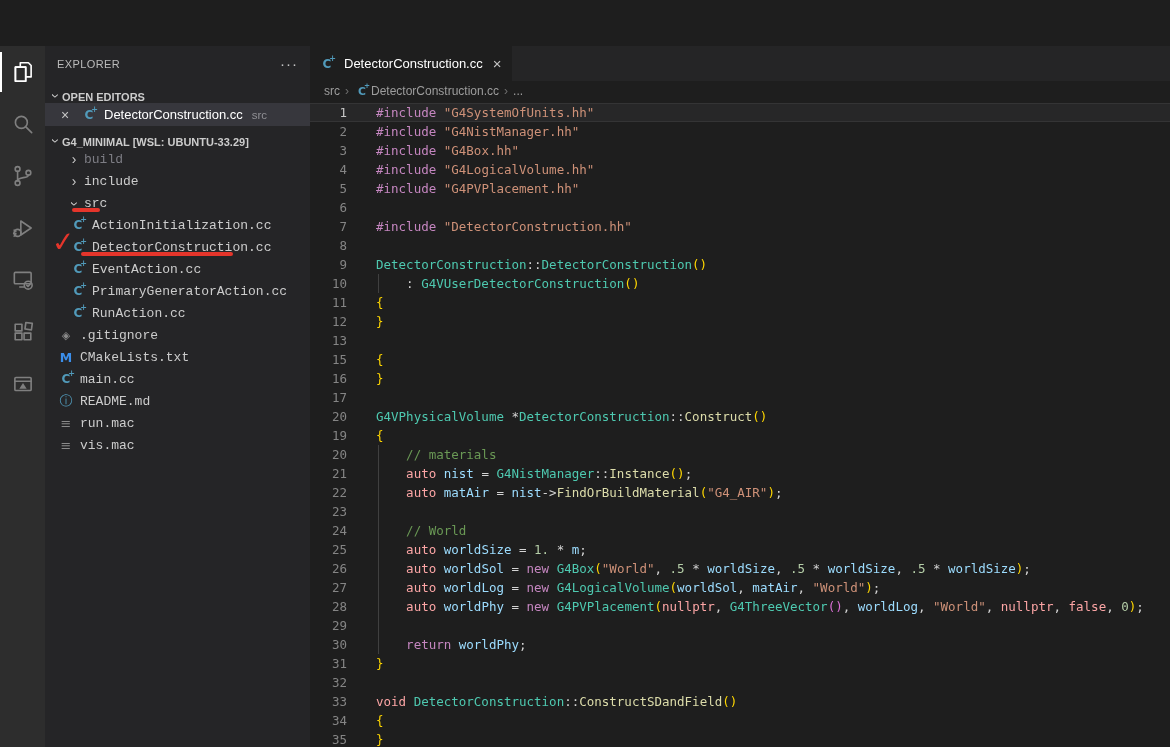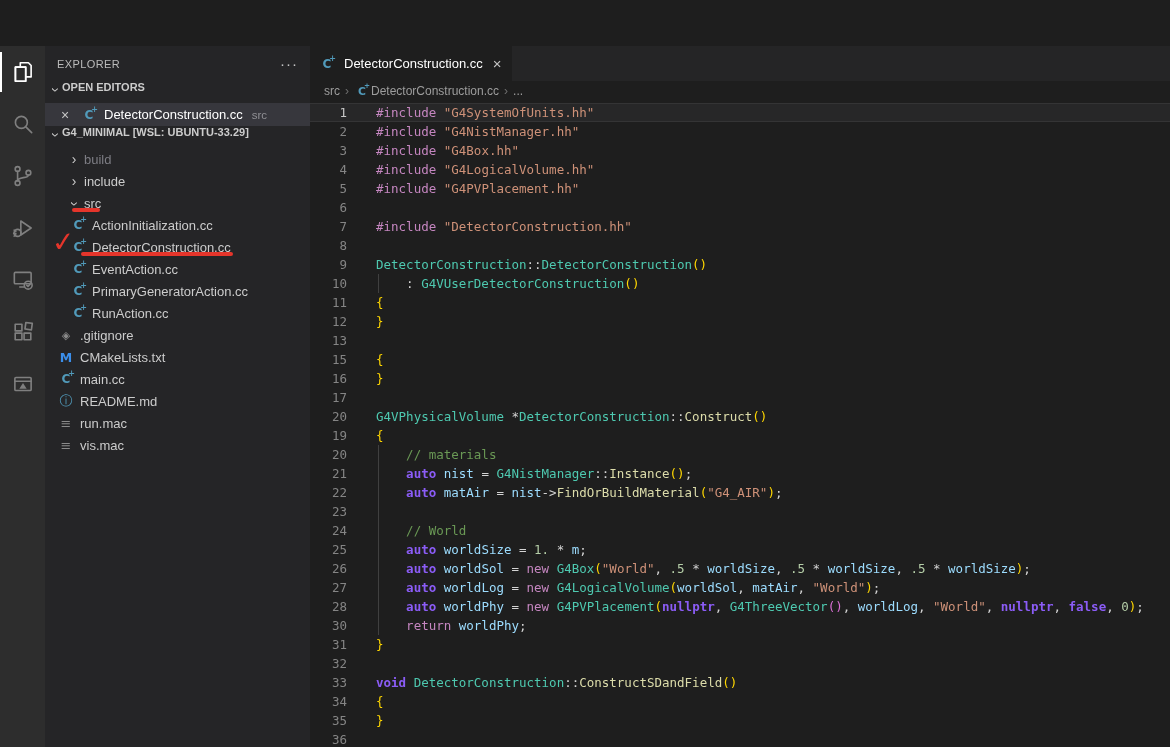--- a/index.html
+++ b/index.html
@@ -14,30 +14,30 @@
   .ab-item.active svg { stroke:#ffffff; }
   .ab-item.active::before { content:""; position:absolute; left:0; top:6px; bottom:6px; width:2px; background:#ffffff; }
   .ab-item .fillpart { fill:#7f7f7f; stroke:none; }
   .ab-item .bgmask { fill:#2d2d2d; }
 
   
   #sidebar { width:265px; height:100%; background:#252527; flex:none; position:relative; color:#cccccc; overflow:hidden; }
   .sb-header { height:35px; display:flex; align-items:center; padding:0 12px; }
   .sb-title { font-size:11px; color:#bbbbbb; letter-spacing:.4px; flex:1; }
   .sb-more { color:#c5c5c5; font-size:15px; cursor:pointer; letter-spacing:1px; }
-  .section-head { height:22px; display:flex; align-items:flex-start; font-size:11px; font-weight:bold; color:#cccccc; cursor:pointer; padding-left:3px; }
+  .section-head { height:22px; display:flex; align-items:flex-end; font-size:11px; font-weight:bold; color:#cccccc; cursor:pointer; padding-left:3px; }
   .chev { display:inline-block; width:14px; text-align:center; font-size:14px; color:#cccccc; font-weight:normal;
           transform-origin:50% 55%; flex:none; }
   .chev.expanded { transform:rotate(90deg); }
   .oe-row { height:23px; display:flex; align-items:center; padding-left:16px; background:#37373d; cursor:pointer; font-size:13px; }
   .oe-close { width:14px; color:#c5c5c5; font-size:14px; margin-right:6px; cursor:pointer; }
   .oe-label { color:#ffffff; margin-left:4px; }
   .oe-folder { color:#8f8f94; font-size:11.5px; margin-left:9px; }
   .tree-row { height:22px; display:flex; align-items:center; font-size:13px; color:#cccccc; cursor:pointer; white-space:nowrap; }
-  .tree-row .label { margin-left:3px; }
+  .tree-row .label { margin-left:3px;font-family:Liberation Mono, monospace; }
   .tree-row.dim .label { color:#7d7d84; }
   .ficon { width:16px; height:16px; flex:none; display:inline-flex; align-items:center; justify-content:center;
            font-family:"DejaVu Sans",sans-serif; font-size:12px; position:relative; margin-right:3px; }
   .ficon.cpp { color:#519aba; font-weight:bold; font-size:12px; }
   .ficon.cpp .plus { position:absolute; top:-2px; right:-1px; font-size:8px; font-weight:bold; }
   .ficon.gitignore { color:#8a8a8a; font-size:11px; }
   .ficon.cmake { color:#3b8eea; font-weight:bold; font-size:12.5px; }
   .ficon.info { color:#519aba; font-size:13px; }
   .ficon.maclist { color:#8a8a8a; font-size:13px; }
   .red-underline { position:absolute; height:4px; border-radius:2px; background:#e5352b; }
@@ -54,21 +54,21 @@
   #breadcrumbs .ficon { transform:scale(.9); margin-right:1px; }
   #breadcrumbs .bc-item { cursor:pointer; }
 
   #code { flex:1; overflow:hidden; font-family:"DejaVu Sans Mono",monospace; font-size:12.5px; padding-top:2px; }
   .code-line { display:flex; height:19px; line-height:19px; }
   .code-line.current { background:#272728; box-shadow:inset 0 1px 0 #343435, inset 0 -1px 0 #343435; }
   .ln { width:53px; padding-right:16px; text-align:right; color:#858585; flex:none; font-size:12.5px; }
   .code-line.current .ln { color:#c6c6c6; }
   .lc { flex:1; white-space:pre; padding-left:13px; position:relative; }
   .lc.guide::before { content:""; position:absolute; left:15px; top:0; bottom:0; border-left:1px solid #404040; }
-  .tk-kw  { color:#8b5cf6;font-weight:bold; }
+  .tk-kw  { color:#fca5a5; }
   .tk-kw2 { color:#c586c0; }
   .tk-str { color:#ce9178; }
   .tk-num { color:#b5cea8; }
   .tk-cmt { color:#6a9955; }
   .tk-cls { color:#4ec9b0; }
   .tk-fn  { color:#dcdcaa; }
   .tk-var { color:#9cdcfe; }
   .tk-pln { color:#d4d4d4; }
   .tk-br1 { color:#ffd700; }
   .tk-br2 { color:#da70d6; }
@@ -368,20 +368,24 @@
         </div>
         <div class="code-line">
           <span class="ln">27</span>
           <span class="lc guide"><span class="tk-pln">    </span><span class="tk-kw">auto</span><span class="tk-pln"> </span><span class="tk-var">worldLog</span><span class="tk-pln"> = </span><span class="tk-kw2">new</span><span class="tk-pln"> </span><span class="tk-cls">G4LogicalVolume</span><span class="tk-br1">(</span><span class="tk-var">worldSol</span><span class="tk-pln">, </span><span class="tk-var">matAir</span><span class="tk-pln">, </span><span class="tk-str">"World"</span><span class="tk-br1">)</span><span class="tk-pln">;</span></span>
         </div>
         <div class="code-line">
           <span class="ln">28</span>
           <span class="lc guide"><span class="tk-pln">    </span><span class="tk-kw">auto</span><span class="tk-pln"> </span><span class="tk-var">worldPhy</span><span class="tk-pln"> = </span><span class="tk-kw2">new</span><span class="tk-pln"> </span><span class="tk-cls">G4PVPlacement</span><span class="tk-br1">(</span><span class="tk-kw">nullptr</span><span class="tk-pln">, </span><span class="tk-cls">G4ThreeVector</span><span class="tk-br2">()</span><span class="tk-pln">, </span><span class="tk-var">worldLog</span><span class="tk-pln">, </span><span class="tk-str">"World"</span><span class="tk-pln">, </span><span class="tk-kw">nullptr</span><span class="tk-pln">, </span><span class="tk-kw">false</span><span class="tk-pln">, </span><span class="tk-num">0</span><span class="tk-br1">)</span><span class="tk-pln">;</span></span>
         </div>
         <div class="code-line">
+          <span class="ln">29</span>
+          <span class="lc guide"></span>
+        </div>
+        <div class="code-line">
           <span class="ln">30</span>
           <span class="lc guide"><span class="tk-pln">    </span><span class="tk-kw2">return</span><span class="tk-pln"> </span><span class="tk-var">worldPhy</span><span class="tk-pln">;</span></span>
         </div>
         <div class="code-line">
           <span class="ln">31</span>
           <span class="lc"><span class="tk-br1">}</span></span>
         </div>
         <div class="code-line">
           <span class="ln">32</span>
           <span class="lc"></span>

